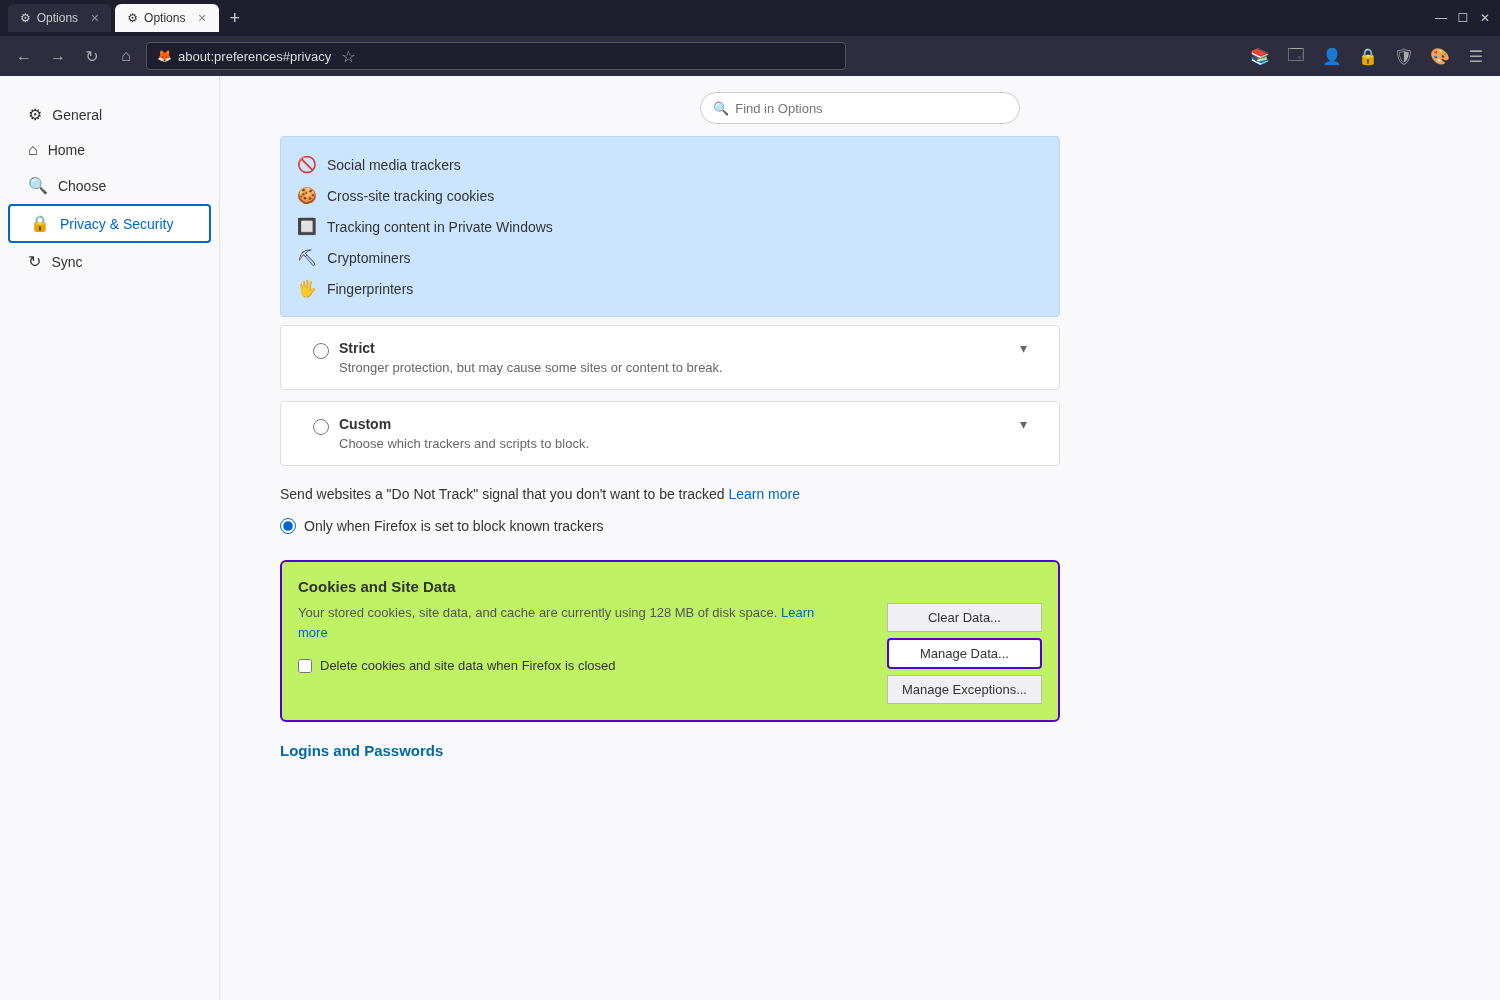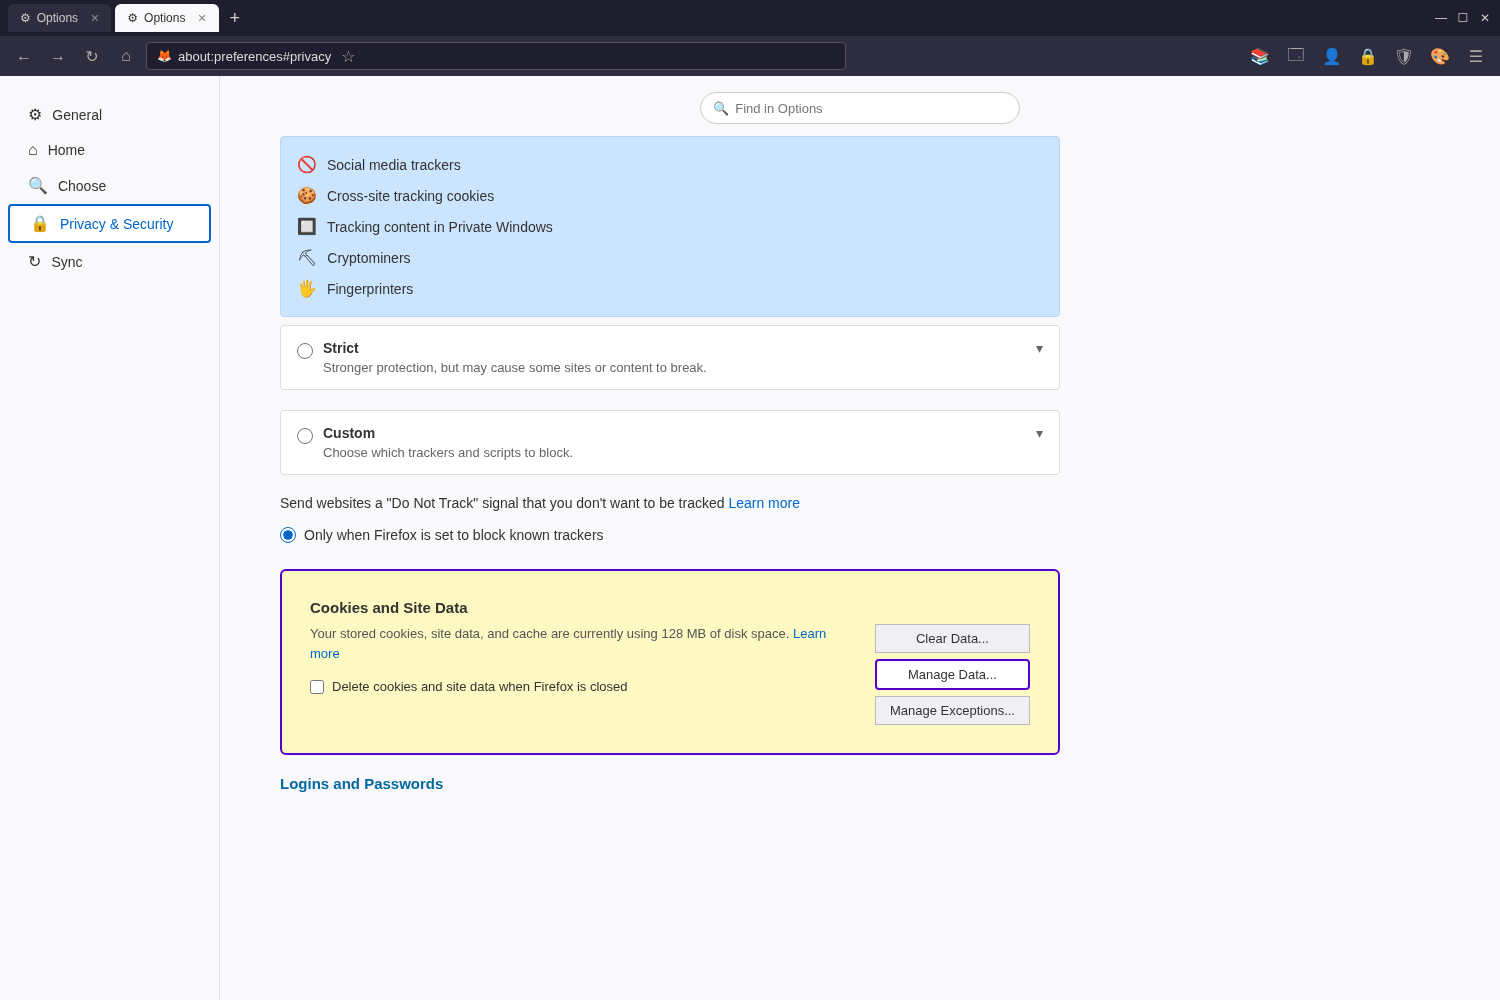--- a/index.html
+++ b/index.html
@@ -194,22 +194,22 @@
       padding: 6px 0;
       font-size: 14px;
       color: #333;
     }
     .protection-item-icon { font-size: 16px; }
 
     .option-block {
       background: white;
       border: 1px solid #ddd;
       border-radius: 4px;
-      padding: 14px 16px;
-      margin-bottom: 20px;
+      padding: 14px 32px;
+      margin-bottom: 11px;
       display: flex;
       align-items: flex-start;
       gap: 10px;
     }
     .option-block-content { flex: 1; }
     .option-title { font-size: 14px; font-weight: bold; color: #333; }
     .option-desc { font-size: 13px; color: #666; margin-top: 4px; }
     .option-radio { margin-top: 3px; width: 16px; height: 16px; flex-shrink: 0; }
     .option-chevron { margin-left: auto; color: #666; font-size: 14px; }
 
@@ -224,22 +224,22 @@
       padding: 6px 0;
       font-size: 14px;
       color: #333;
     }
     .radio-option input[type="radio"] { width: 16px; height: 16px; }
 
     
     .cookies-section {
       border: 2px solid #5500cc;
       border-radius: 6px;
-      padding: 28px;
-      background: #fef9c3;
+      padding: 16px;
+      background: #bef264;
       margin: 16px 0;
     }
     .cookies-title { font-size: 15px; font-weight: bold; color: #333; margin-bottom: 8px; }
     .cookies-desc { font-size: 13px; color: #555; margin-bottom: 16px; line-height: 1.5; }
     .cookies-desc a { color: #0066cc; text-decoration: none; }
     .cookies-buttons {
       display: flex;
       flex-direction: column;
       gap: 6px;
       margin-left: 20px;

